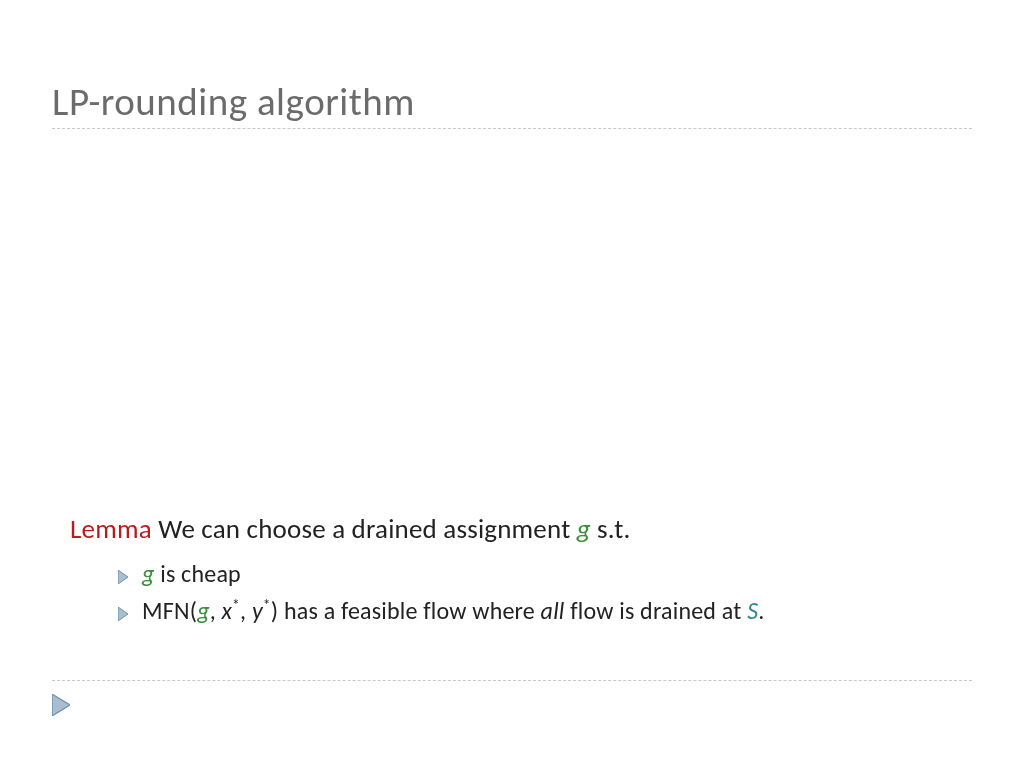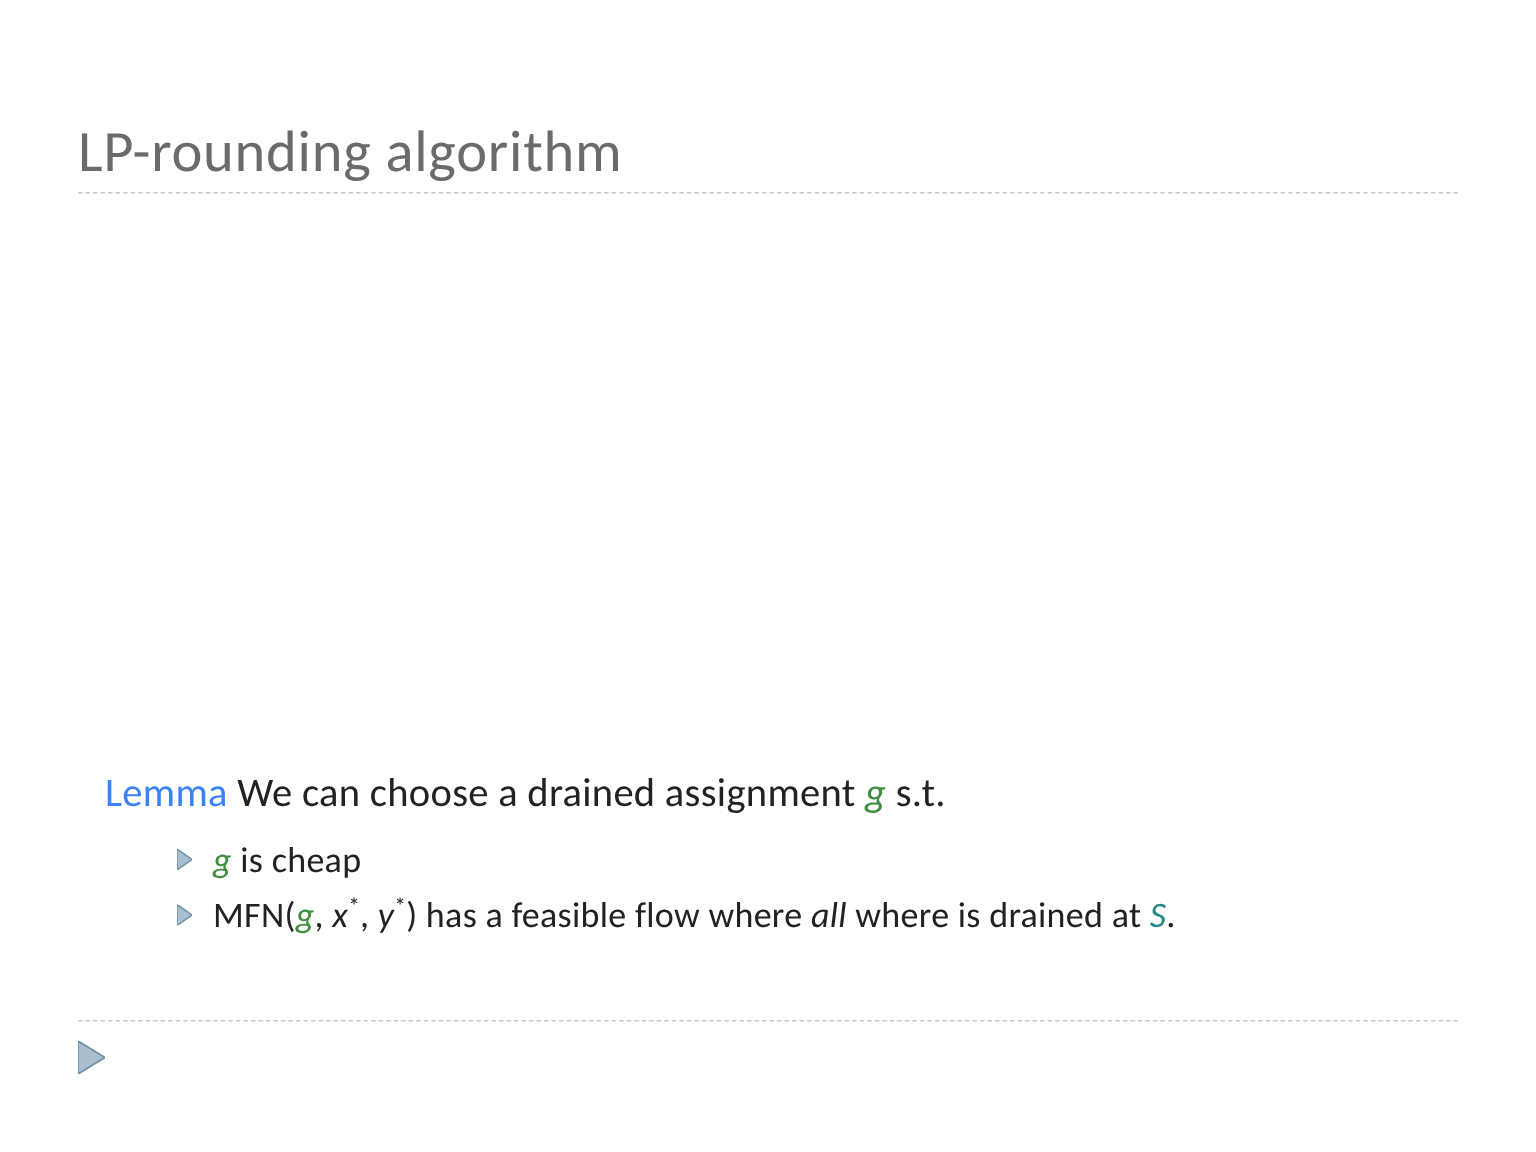--- a/index.html
+++ b/index.html
@@ -45,33 +45,33 @@
     top: 512px;
     width: 880px;
   }
   .lemma-line {
     font-size: 27px;
     color: #222;
     font-weight: 400;
     margin-bottom: 14px;
     letter-spacing: 0.2px;
   }
-  .lemma-word { color: #3b82f6; }
+  .lemma-word { color: #b91c1c; }
   .g-var { color: #3f8f3f; font-style: italic; }
   .s-var { color: #2a8a8a; font-style: italic; }
   .ital { font-style: italic; }
   .sup { font-size: 0.65em; vertical-align: super; line-height: 0; font-style: normal; }
 
   .sub-list {
     list-style: none;
     margin-left: 48px;
   }
   .sub-item {
     display: flex;
-    align-items: flex-start;
+    align-items: center;
     font-size: 24px;
     color: #222;
     margin-bottom: 8px;
     letter-spacing: 0.2px;
   }
   .bullet-arrow {
     flex: 0 0 auto;
     margin-right: 14px;
     margin-top: 7px;
   }
@@ -105,21 +105,21 @@
         </span>
       </li>
 
       <li class="sub-item">
         <span class="bullet-arrow">
           <svg width="10" height="14" viewBox="0 0 10 14">
               <polygon points="0,0 10,7 0,14" fill="#a9bfcf" stroke="#6f92a8" stroke-width="1"></polygon>
             </svg>
         </span>
         <span class="sub-text">
-          <span>MFN(</span><span class="g-var">g</span><span>, </span><span class="ital">x</span><span class="sup">*</span><span>, </span><span class="ital">y</span><span class="sup">*</span><span>) has a feasible flow where </span><span class="ital">all</span><span> where is drained at </span><span class="s-var">S</span><span>.</span>
+          <span>MFN(</span><span class="g-var">g</span><span>, </span><span class="ital">x</span><span class="sup">*</span><span>, </span><span class="ital">y</span><span class="sup">*</span><span>) has a feasible flow where </span><span class="ital">all</span><span> flow is drained at </span><span class="s-var">S</span><span>.</span>
         </span>
       </li>
 
     </ul>
   </div>
 
   <hr class="hr-bottom">
 
   <span class="deco-arrow">
     <svg width="18" height="22" viewBox="0 0 18 22">

